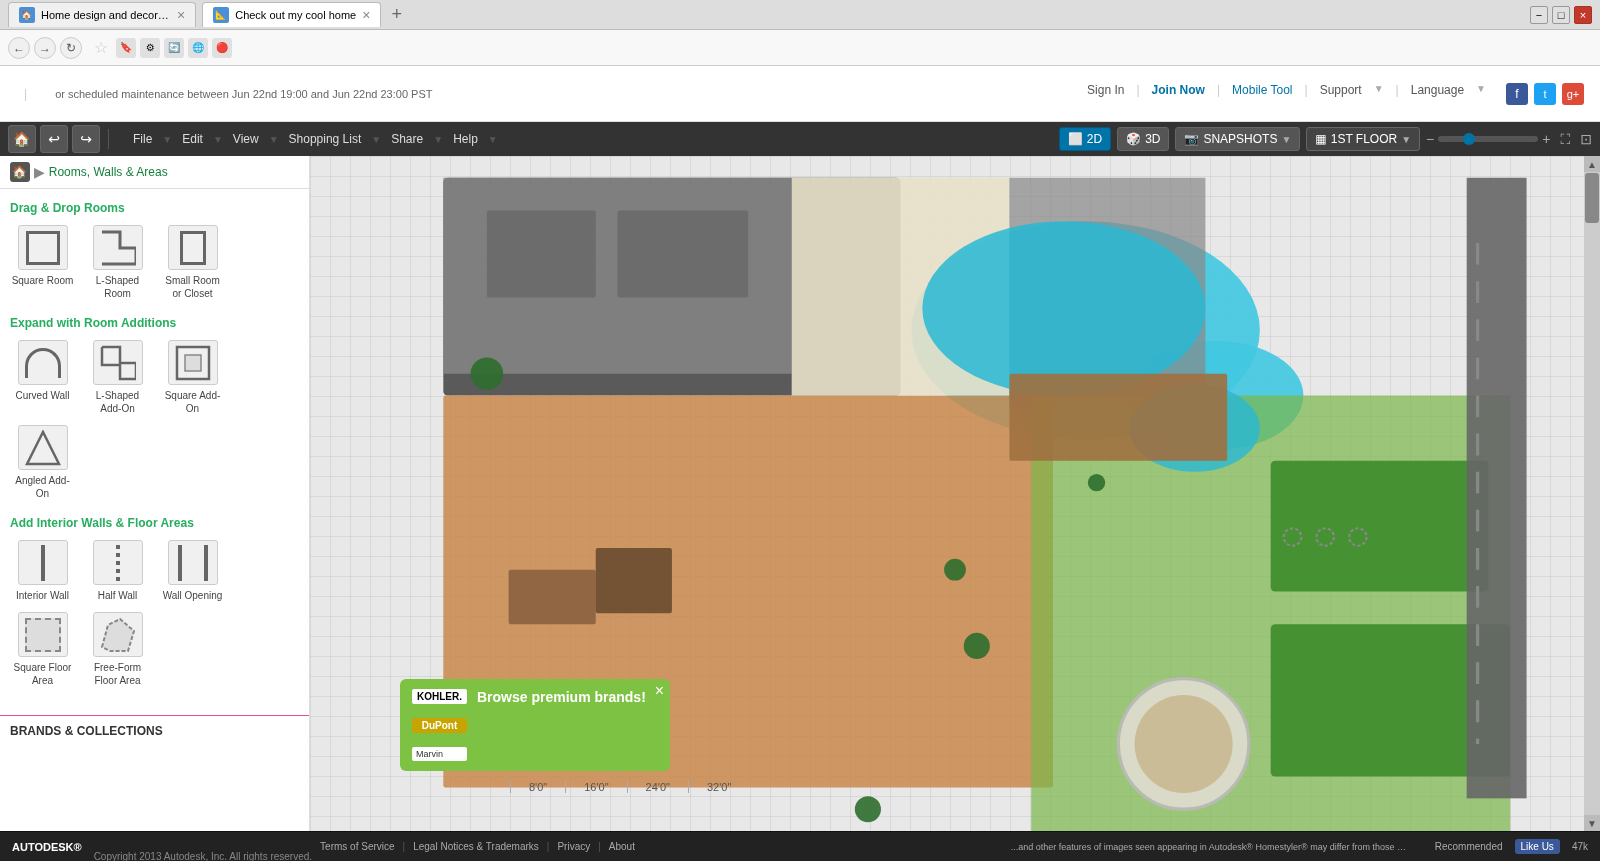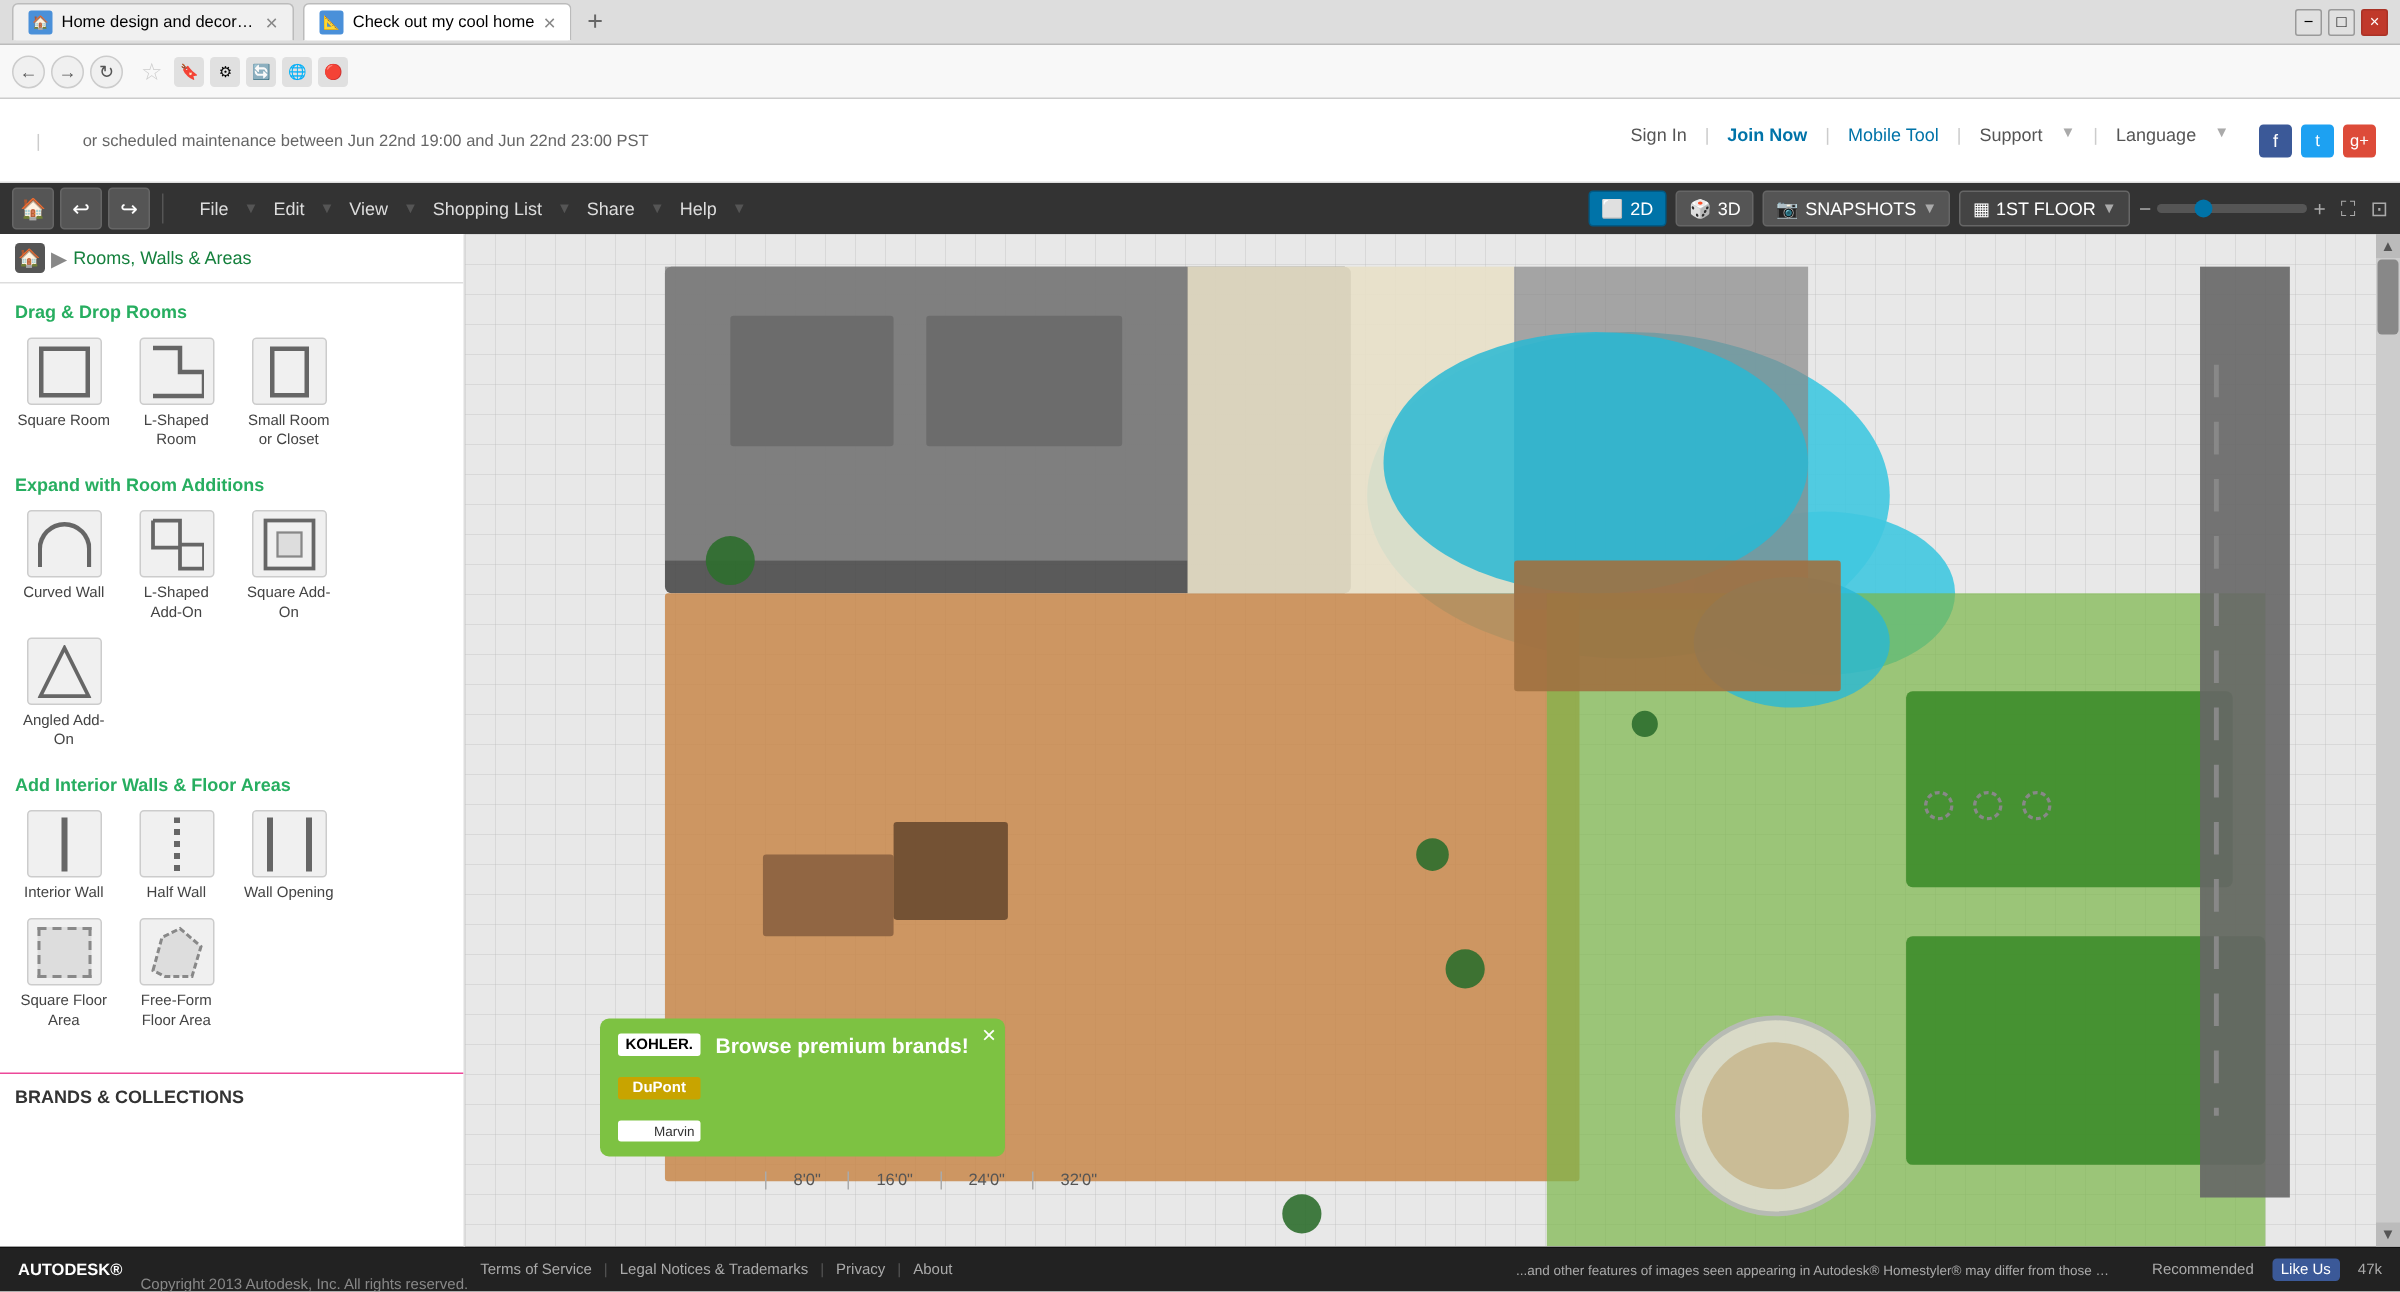--- a/index.html
+++ b/index.html
@@ -185,21 +185,21 @@
       padding: 10px 12px;
       display: flex;
       align-items: flex-start;
       gap: 10px;
       z-index: 100;
     }
     .kohler-close { position: absolute; top: 4px; right: 6px; font-size: 16px; color: #fff; cursor: pointer; line-height: 1; }
     .kohler-logos { display: flex; flex-direction: column; gap: 14px; }
     .kohler-logo { background: white; padding: 2px 4px; border-radius: 2px; font-size: 10px; font-weight: bold; color: #000; text-align: center; width: 55px; }
     .dupont-logo { background: #c8a400; padding: 2px 4px; border-radius: 2px; font-size: 10px; font-weight: bold; color: white; text-align: center; width: 55px; }
-    .marvin-logo { background: white; padding: 2px 4px; border-radius: 2px; font-size: 9px; color: #333; text-align: right; width: 55px; }
+    .marvin-logo { background: white; padding: 2px 4px; border-radius: 2px; font-size: 9px; color: #333; text-align: left; width: 55px; }
     .kohler-ad-text { flex: 1; }
     .kohler-headline { font-size: 14px; font-weight: bold; color: white; }
     .kohler-desc { font-size: 11px; color: #e8ffe8; margin-top: 4px; line-height: 1.4; }
 
     
     .floorplan-svg { width: 100%; height: 100%; }
 
     
     .dropdown-arrow { font-size: 10px; color: #aaa; }
   </style>

